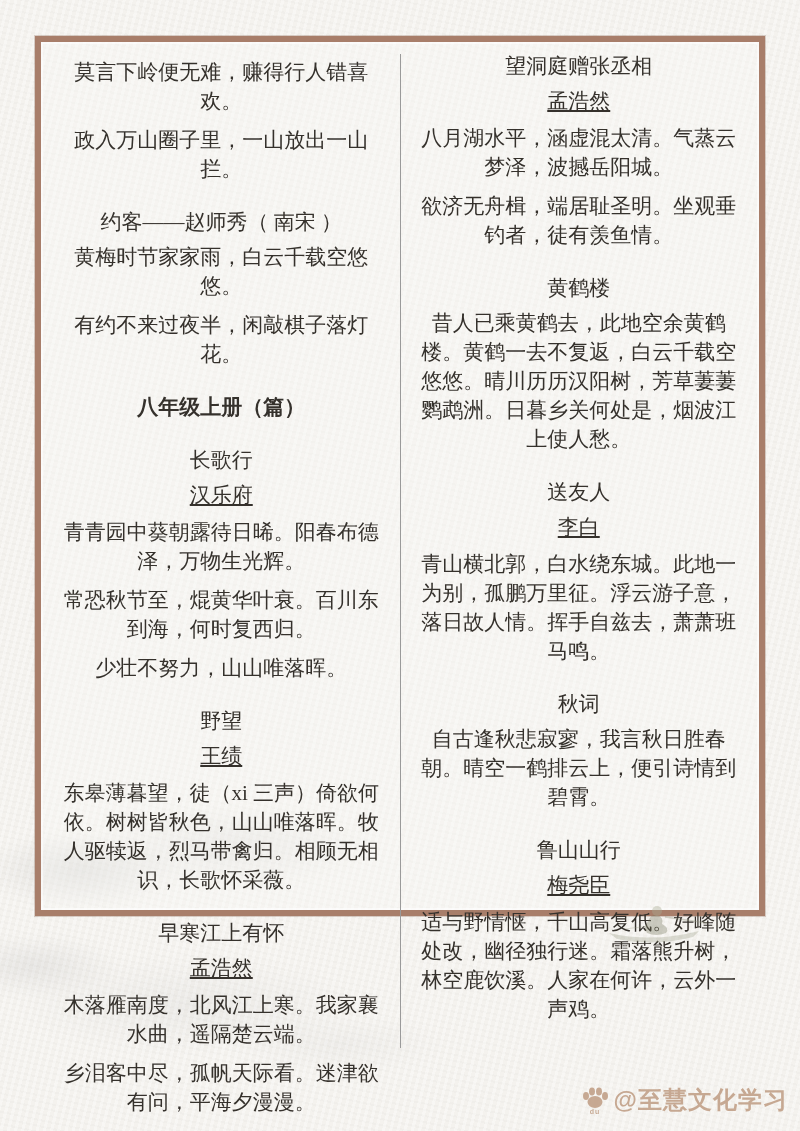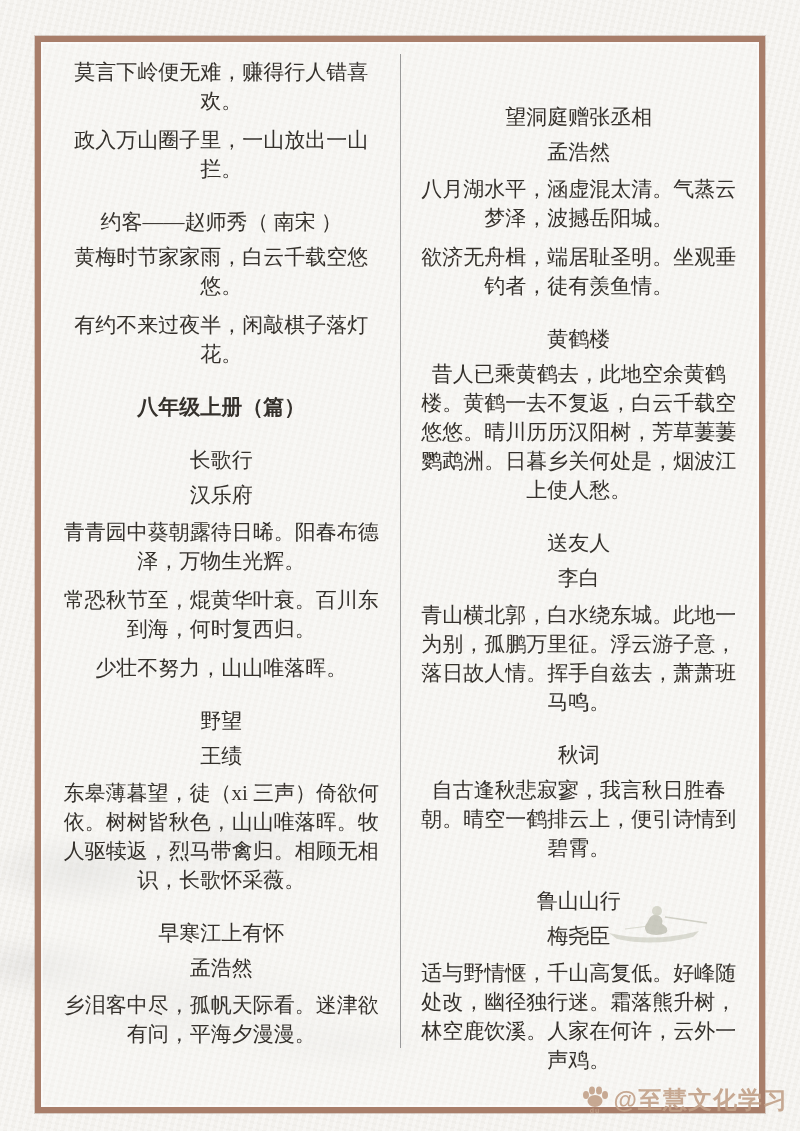--- a/index.html
+++ b/index.html
@@ -21,50 +21,50 @@
     position:absolute;left:-20px;top:780px;width:460px;height:300px;
     pointer-events:none;filter:blur(5px);opacity:.55;
     background:
       radial-gradient(140px 55px at 22% 30%, rgba(110,110,112,.28), rgba(0,0,0,0) 70%),
       radial-gradient(200px 60px at 55% 22%, rgba(130,130,132,.20), rgba(0,0,0,0) 70%),
       radial-gradient(120px 45px at 12% 62%, rgba(120,120,125,.22), rgba(0,0,0,0) 70%),
       radial-gradient(240px 70px at 45% 75%, rgba(140,140,142,.16), rgba(0,0,0,0) 72%),
       radial-gradient(160px 40px at 78% 88%, rgba(150,150,150,.14), rgba(0,0,0,0) 70%);
   }
   .frame{
-    position:absolute;left:35px;top:36px;width:730px;height:1077px;
+    position:absolute;left:35px;top:36px;width:730px;height:880px;
     box-sizing:border-box;
     border:6px solid var(--frame-color,#a87e6a);
     box-shadow: inset 0 0 0 2px rgba(255,255,255,.55), 0 0 0 1px rgba(120,80,60,.25);
     background:rgba(250,249,246,.35);
     display:flex;flex-direction:row;
   }
   .col{
     box-sizing:border-box;flex:1 1 50%;
     padding:16px 12px 0 14px;
     font-size:21px;line-height:29px;
     text-align:center;
   }
-  .col-right{padding:24px 14px 0 12px;margin-top:37px;}
+  .col-right{padding:10px 14px 0 12px;}
   .divider{
     width:1px;background:#9a9a9a;align-self:flex-start;
     height:994px;margin-top:12px;flex:0 0 1px;
   }
   .section{margin:0 0 24px;}
   .poem-title{margin:0 0 6px;}
   .poem-title.bold{font-weight:bold;}
-  .poem-author{margin:0 0 8px;}
+  .poem-author{margin:0 0 8px;text-decoration:underline;}
   .poem-line{margin:0 0 10px;}
   .poem-line:last-child{margin-bottom:0;}
   
   .fisherman{position:absolute;left:595px;top:893px;opacity:.5;pointer-events:none;}
   
   .watermark{
     position:absolute;right:12px;top:1084px;
-    display:flex;gap:4px;
+    display:flex;align-items:center;gap:4px;
     color:var(--wm-color,#c2a189);
     font-size:24px;letter-spacing:1px;
     font-family:"Liberation Sans","DejaVu Sans",sans-serif;
     font-weight:bold;opacity:.9;
   }
   .paw{flex:0 0 auto;}
 </style>
 </head>
 <body style="background: rgb(244, 242, 238); color: rgb(53, 49, 44);">
 
@@ -93,20 +93,21 @@
         <p class="poem-line">少壮不努力，山山唯落晖。</p>
       </div>
       <div class="section">
         <div class="poem-title">野望</div>
         <div class="poem-author">王绩</div>
         <p class="poem-line">东皋薄暮望，徒（xi 三声）倚欲何依。树树皆秋色，山山唯落晖。牧人驱犊返，烈马带禽归。相顾无相识，长歌怀采薇。</p>
       </div>
       <div class="section">
         <div class="poem-title">早寒江上有怀</div>
         <div class="poem-author">孟浩然</div>
+        <p class="poem-line">木落雁南度，北风江上寒。我家襄水曲，遥隔楚云端。</p>
         <p class="poem-line">乡泪客中尽，孤帆天际看。迷津欲有问，平海夕漫漫。</p>
       </div>
     </div>
   <div class="divider"></div>
   <div class="col col-right" id="col-right">
       <div class="section">
         <div class="poem-title">望洞庭赠张丞相</div>
         <div class="poem-author">孟浩然</div>
         <p class="poem-line">八月湖水平，涵虚混太清。气蒸云梦泽，波撼岳阳城。</p>
         <p class="poem-line">欲济无舟楫，端居耻圣明。坐观垂钓者，徒有羡鱼情。</p>

